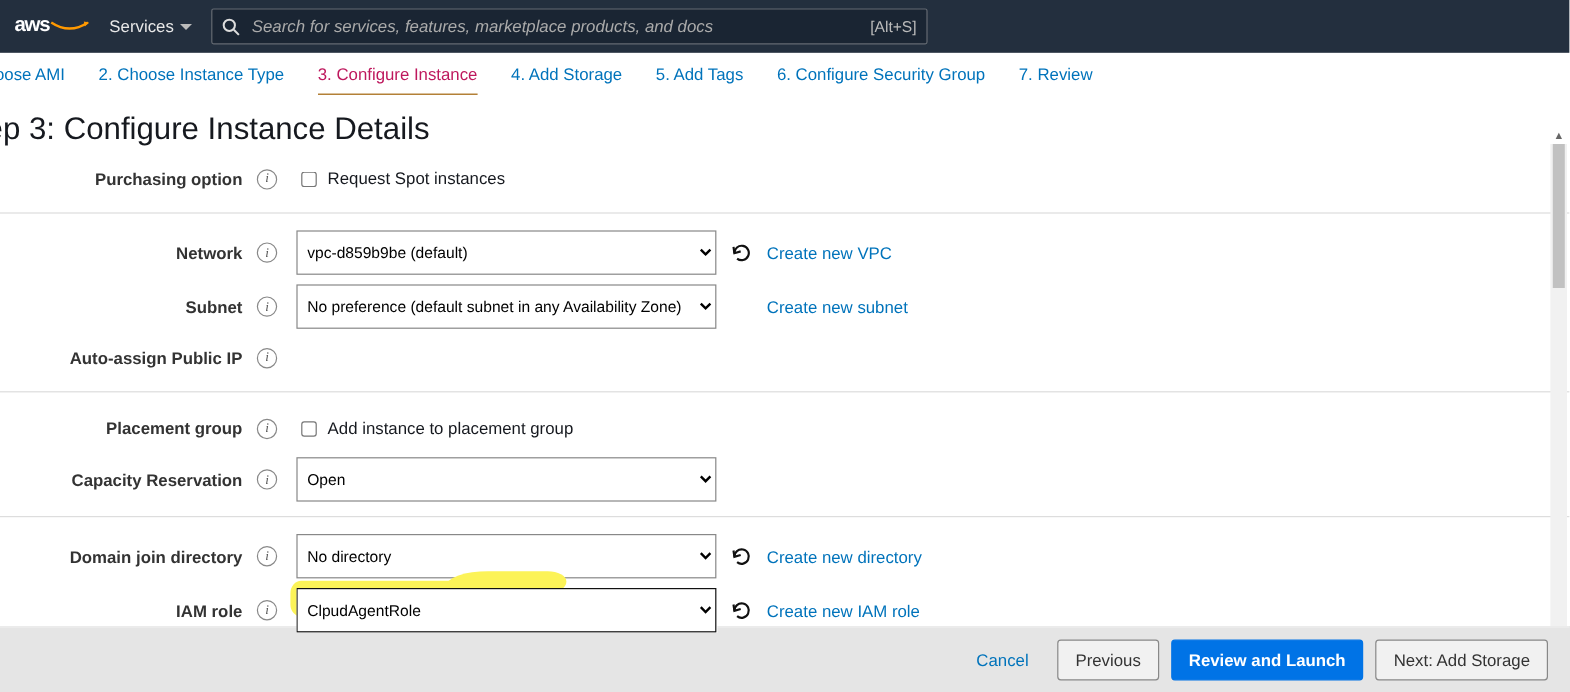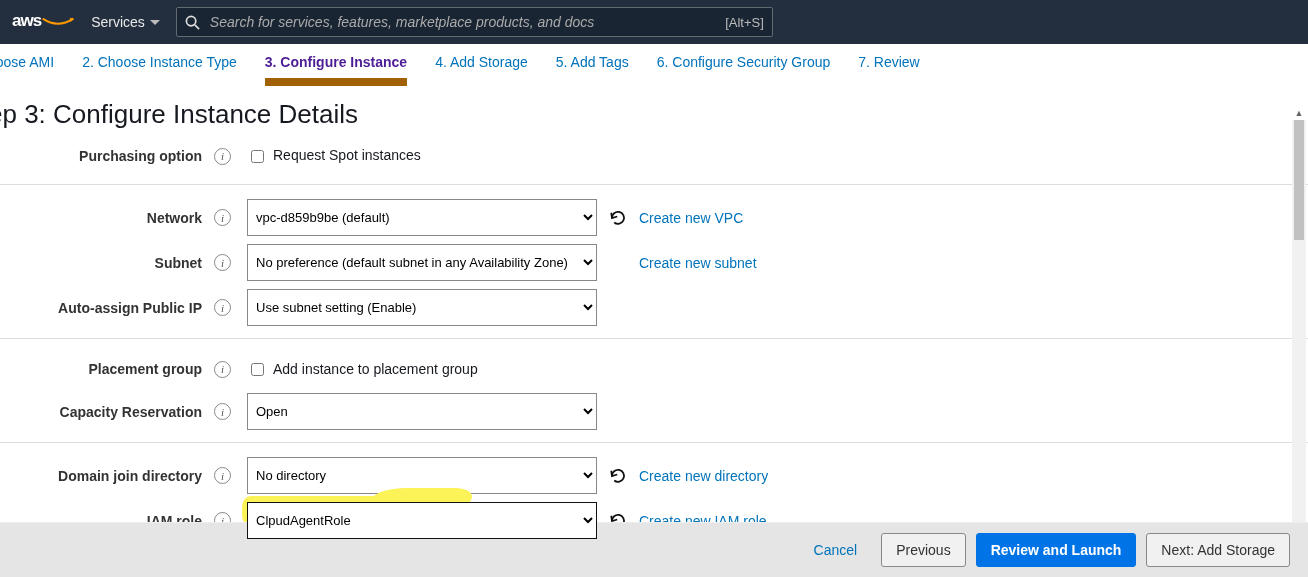--- a/index.html
+++ b/index.html
@@ -11,21 +11,21 @@
   .top-nav .menu-item { color: #e8e8e8; cursor: pointer; display:flex; align-items: center; gap:5px; font-size:14px; }
   .search-box { background:#1a2533; border:1px solid #646a72; display:flex; align-items:center; width:597px; height:30px; border-radius:2px; padding:0 8px; gap:8px; }
   .search-box input { background:transparent; border:none; outline:none; color:#ccc; font-style:italic; flex:1; font-size:14px; }
   .search-box input::placeholder { color:#aaa; font-style:italic; }
   .search-kbd { color:#bbb; font-size:13px; }
   .top-right { margin-left:auto; display:flex; align-items:center; gap:18px; }
   .caret-down { width:0; height:0; border-left:5px solid transparent; border-right:5px solid transparent; border-top:5px solid #bbb; display:inline-block; }
 
   .wizard-tabs { display:flex; gap:28px; padding:10px 0 0 0; border-bottom:1px solid transparent; font-size:14px; }
   .wizard-tabs .tab { color:#0073bb; cursor:pointer; padding-bottom:8px; }
-  .wizard-tabs .tab.active { color:#4c1d95; border-bottom:8px solid #a16207; font-weight:700; }
+  .wizard-tabs .tab.active { color:#be185d; border-bottom:1px solid #a16207; font-weight:400; }
 
   h1.step-title { font-weight:300; font-size:26px; color:#16191f; margin:12px 0 6px 0; }
 
   .form-panel { width:100%; position:relative; }
   .form-row { display:flex; align-items:center; min-height:40px; padding:4px 0; }
   .section-divider { border-bottom:1px solid #ddd; margin:8px 0 10px 0; }
   .form-label { width:220px; text-align:right; font-weight:bold; color:#333; font-size:14px; padding-right:6px; }
   .info-icon { width:17px; height:17px; border:1px solid #888; border-radius:50%; display:inline-flex; align-items:center; justify-content:center; font-family:Georgia,serif; font-style:italic; font-size:11px; color:#555; margin:0 16px 0 6px; cursor:pointer; flex-shrink:0; }
   .input-col { display:flex; align-items:center; gap:12px; }
   select { width:350px; height:37px; border:1px solid #888; background:#fff; font-size:13px; padding:0 4px; }
@@ -126,23 +126,20 @@
       <div class="input-col">
         <select><option>No preference (default subnet in any Availability Zone)</option></select>
         <span style="width:18px;"></span>
         <span class="link">Create new subnet</span>
       </div>
     </div>
 
     <div class="form-row">
       <div class="form-label">Auto-assign Public IP</div>
       <span class="info-icon">i</span>
-      <div class="input-col">
-        <select><option>Use subnet setting (Enable)</option></select>
-      </div>
     </div>
 
     <div class="section-divider"></div>
 
     <div class="form-row">
       <div class="form-label">Placement group</div>
       <span class="info-icon">i</span>
       <div class="input-col">
         <label style="display:flex;align-items:center;gap:6px;">
           <input type="checkbox" style="">

